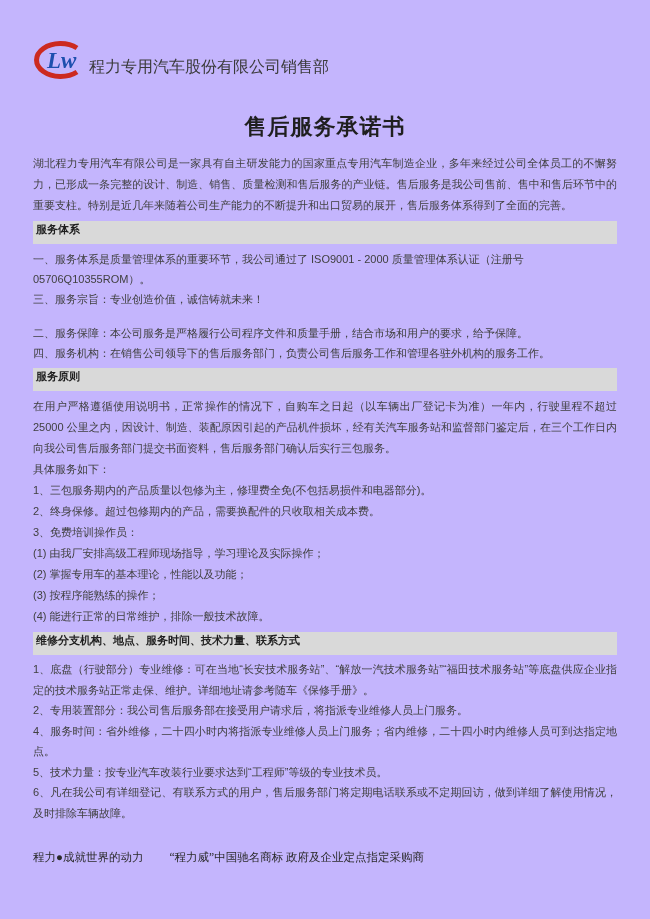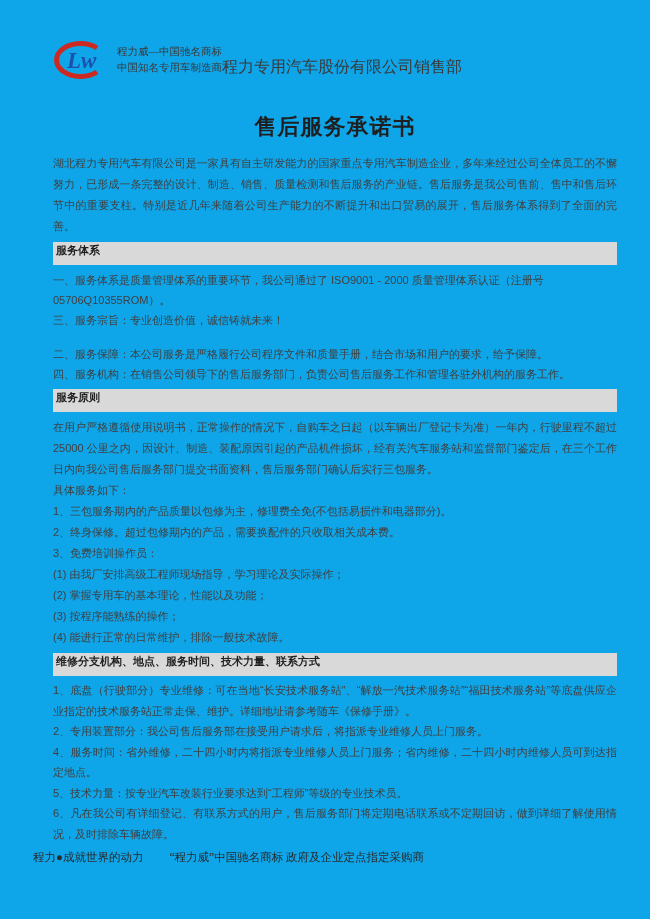--- a/index.html
+++ b/index.html
@@ -1,25 +1,24 @@
 <!DOCTYPE html>
 <html><head>
 <meta charset="utf-8">
 <style>
   * { margin:0; padding:0; box-sizing:border-box; }
   html,body { background:#888; }
   .page {
     position:relative;
     width:650px; height:919px;
     margin:0 auto;
-    background:#0ea5e9;
+    background:#c4b5fd;
     font-family:"Liberation Sans","DejaVu Sans",sans-serif;
     color:#404040;
     overflow:hidden;
-    padding-left:20px;
   }
   .content { padding:0 33px; }
 
   
   .doc-header {
     display:flex;
     align-items:flex-end;
     padding-top:40px;
   }
   .logo-wrap { display:flex; align-items:center; }
@@ -104,24 +103,20 @@
 
 <div class="page">
   <div class="content">
 
     <div class="doc-header">
       <div class="logo-wrap">
         <svg class="logo-svg" viewBox="0 0 56 40">
           <path d="M 44 8 A 24 16.5 0 1 0 44 32" fill="none" stroke="#cc2a20" stroke-width="5"></path>
           <text x="14" y="28" font-size="23" font-style="italic" font-weight="bold" font-family="Liberation Serif, DejaVu Serif, serif" fill="#1d4fae">Lw</text>
         </svg>
-        <div class="brand-lines">
-          <div>程力威—中国驰名商标</div>
-          <div>中国知名专用车制造商</div>
-        </div>
       </div>
       <div class="header-center">程力专用汽车股份有限公司销售部</div>
     </div>
 
     <div class="doc-title">售后服务承诺书</div>
 
     <div class="intro">湖北程力专用汽车有限公司是一家具有自主研发能力的国家重点专用汽车制造企业，多年来经过公司全体员工的不懈努力，已形成一条完整的设计、制造、销售、质量检测和售后服务的产业链。售后服务是我公司售前、售中和售后环节中的重要支柱。特别是近几年来随着公司生产能力的不断提升和出口贸易的展开，售后服务体系得到了全面的完善。</div>
 
     <div class="bar">服务体系</div>
     <div class="line s1-item-1">一、服务体系是质量管理体系的重要环节，我公司通过了 ISO9001 - 2000 质量管理体系认证（注册号 05706Q10355ROM）。</div>

